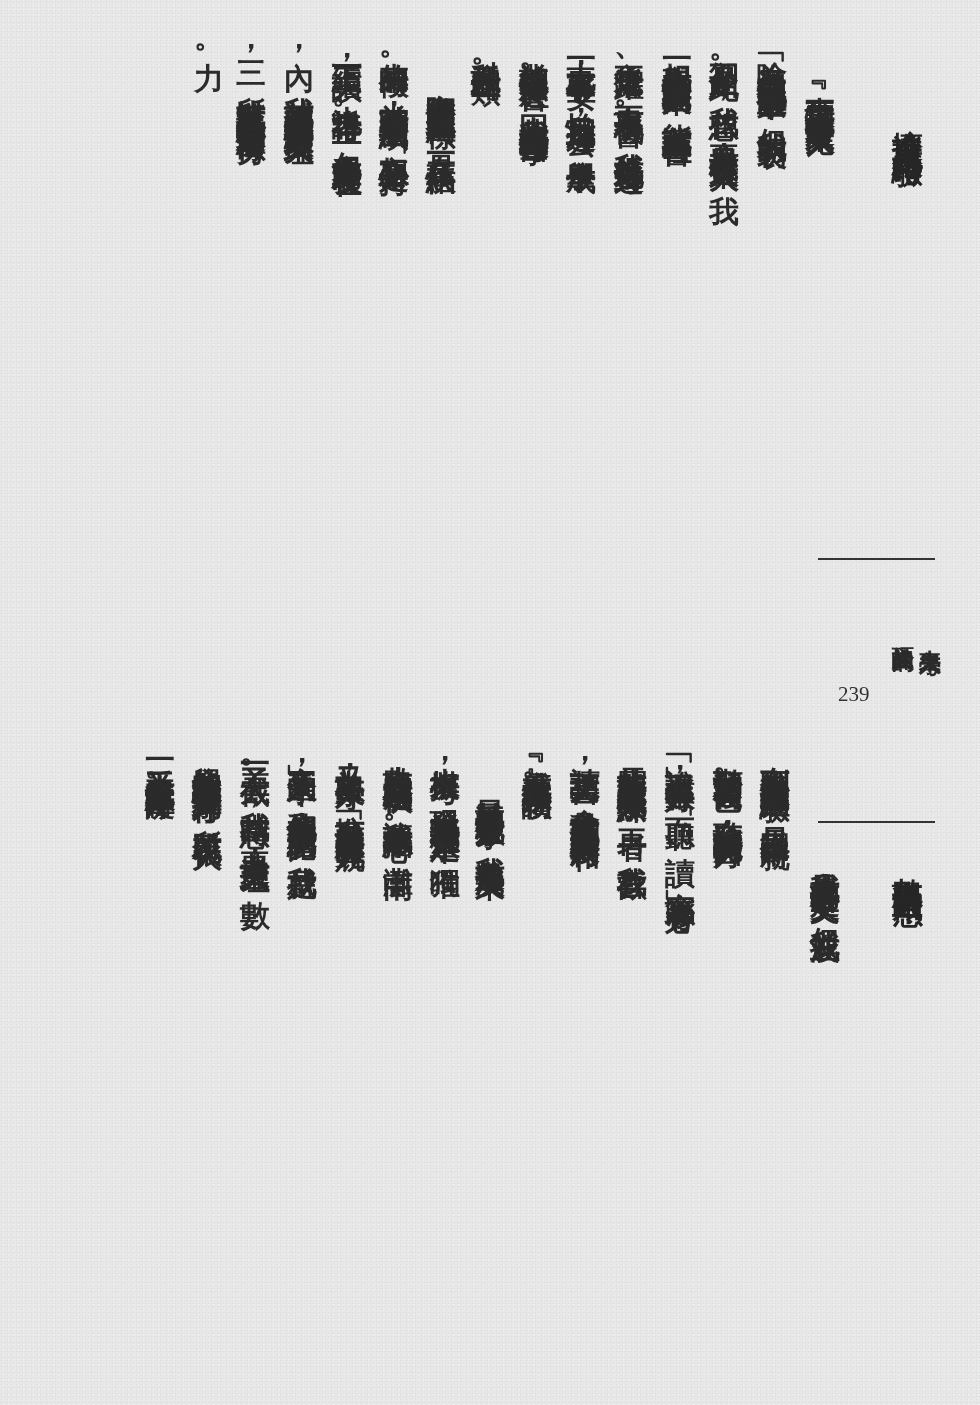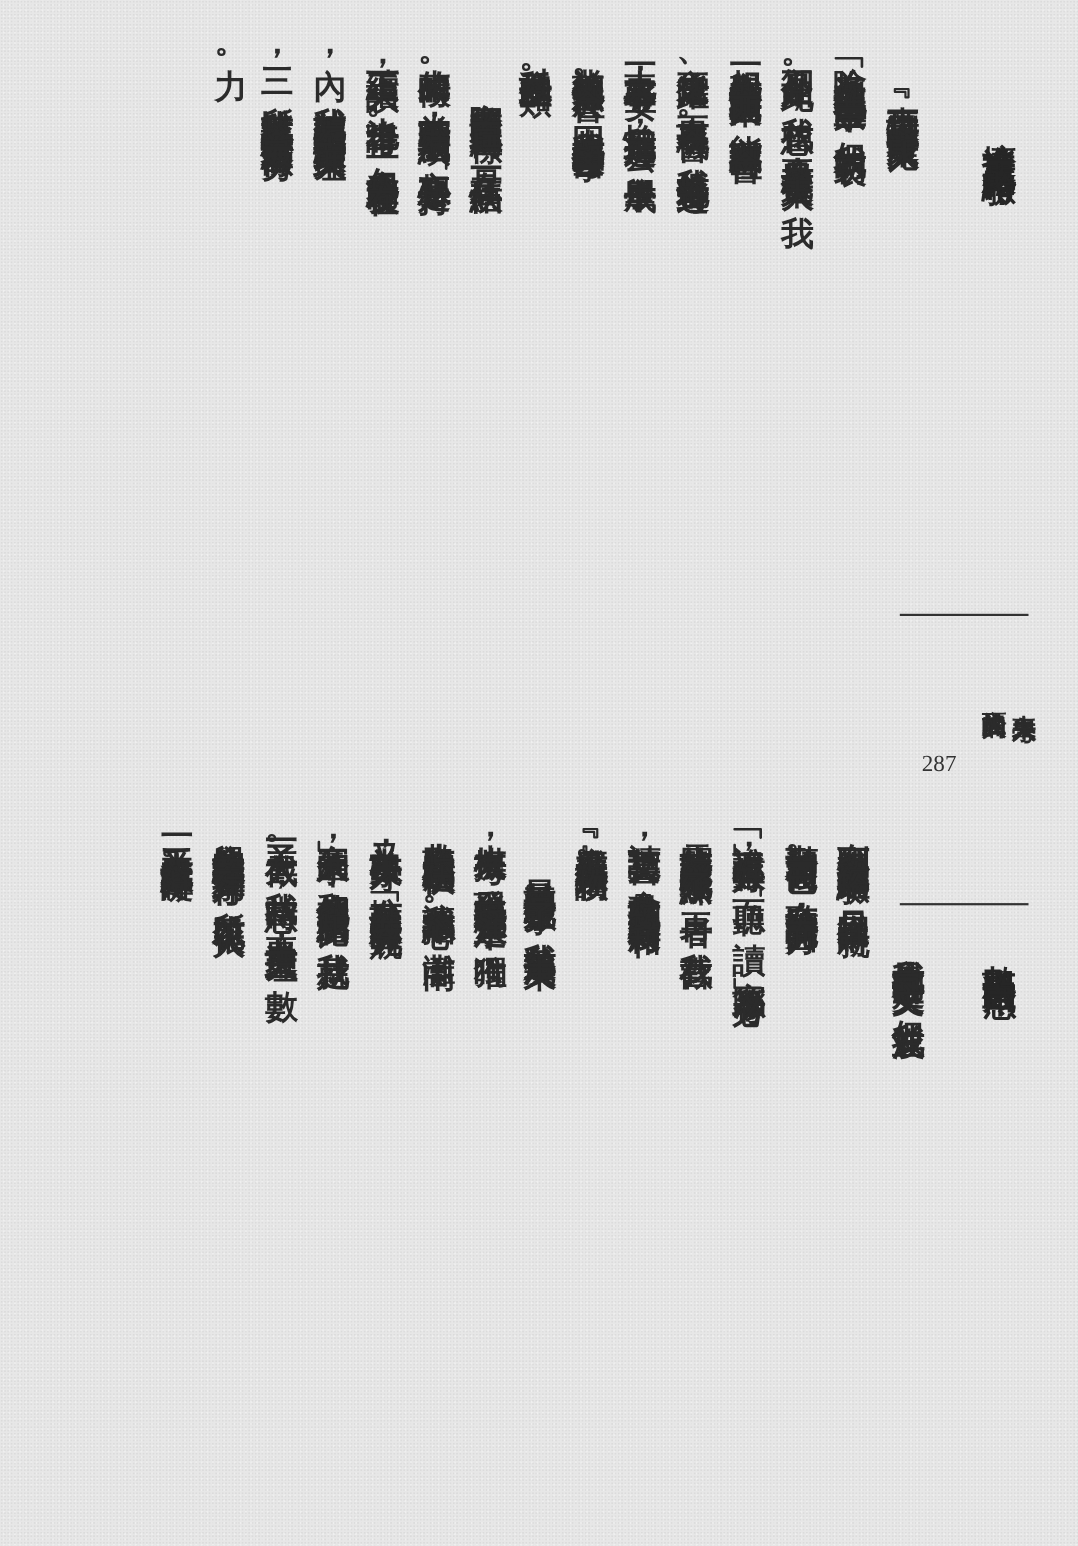--- a/index.html
+++ b/index.html
@@ -52,21 +52,21 @@
   <div class="col body" style="left:377px; top:38px;">束的時候。當時看到學期成績，心想「要是持</div>
   <div class="col body" style="left:330px; top:38px;">續下工夫讀，也許考得上」。包含重考的校友在</div>
   <div class="col body" style="left:282px; top:38px;">內，我就讀的高中每年都有約十人錄取東大理</div>
   <div class="col body" style="left:234px; top:38px;">三，所以我暫且以考進全校前十名為目標而努</div>
   <div class="col body" style="left:192px; top:38px;">力。</div>
 </div>
 
 <div class="rule" style="top:558px;"></div>
 <div class="col running" style="left:916px; top:632px;">東大入學考</div>
 <div class="col running" style="left:889px; top:628px;">立於峰頂的人</div>
-<div class="page-num">287</div>
+<div class="page-num">239</div>
 <div class="rule" style="top:821px;"></div>
 
 <div>
   <div class="col heading" style="left:891px; top:853px;">數學科的自卑感</div>
   <div class="col body" style="left:808px; top:848px;">我最拿手的科目是英文，但我並沒</div>
   <div class="col body" style="left:758px; top:743px;">有到國外留學或遊學的經驗，只是從國中時就</div>
   <div class="col body" style="left:711px; top:743px;">勤於預習和複習而已。在聽說讀寫能力方面，</div>
   <div class="col body" style="left:663px; top:743px;">「說」還不算很好，而「聽、讀、寫」等聯考必</div>
   <div class="col body" style="left:615px; top:743px;">需的英語能力已經充分熟練了。再者，我喜歡</div>
   <div class="col body" style="left:568px; top:743px;">讀英文書，會主動找英文版的『哈利波特』和</div>

